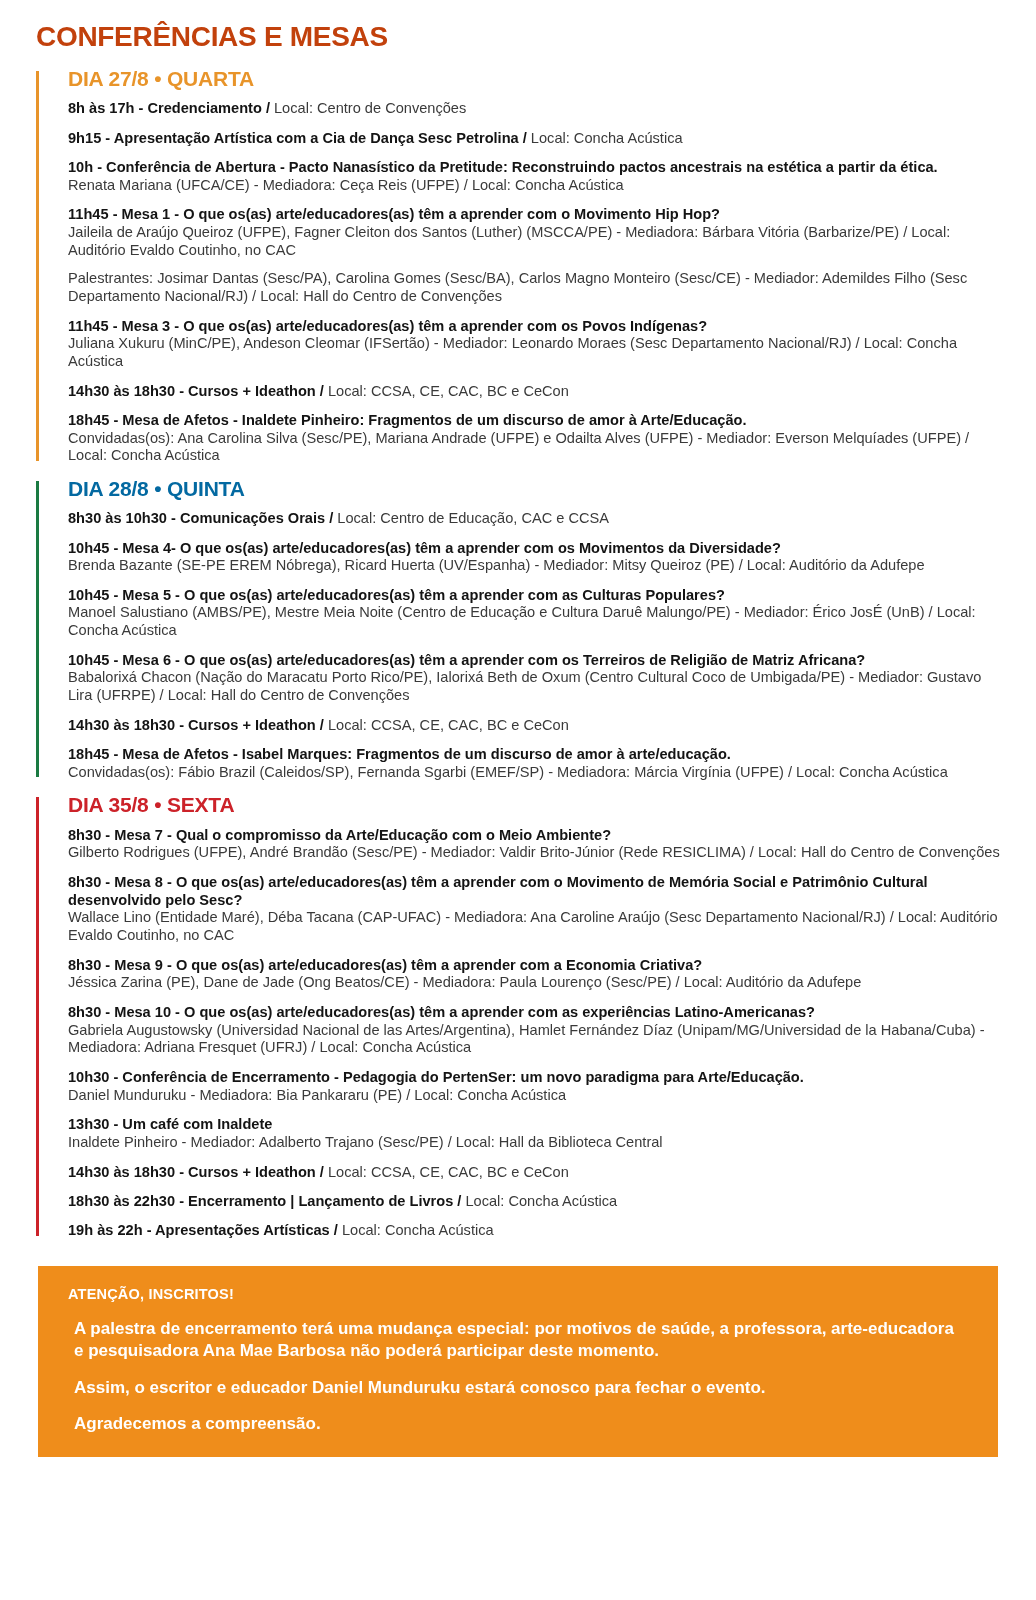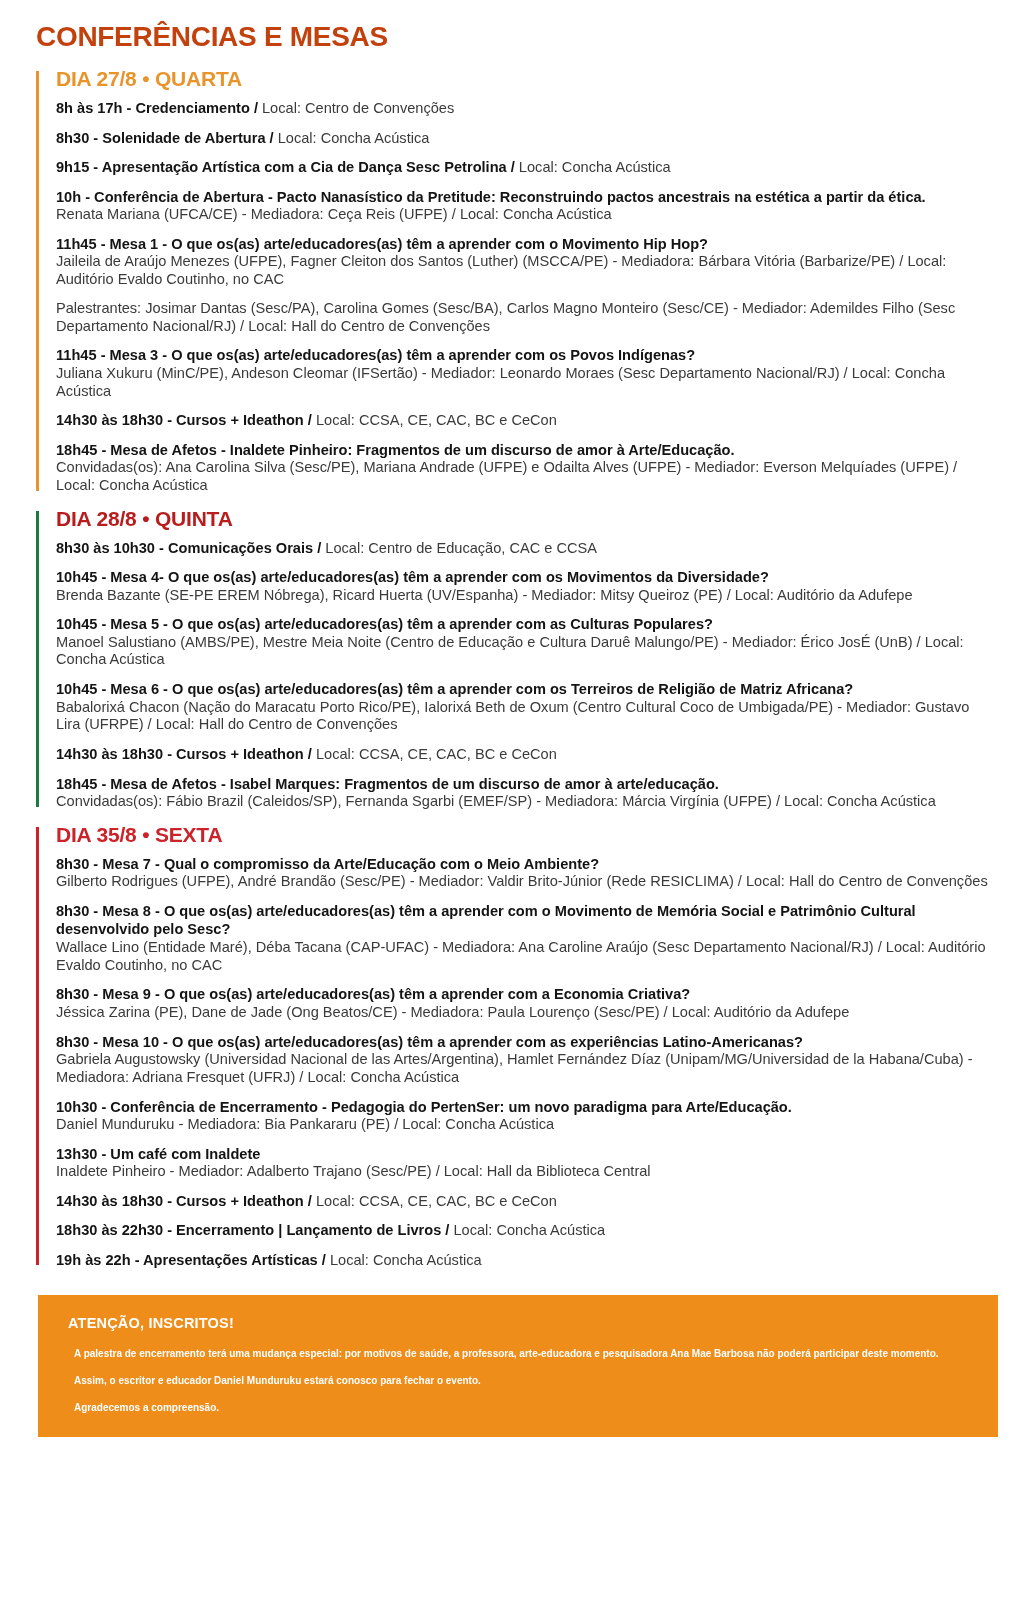--- a/index.html
+++ b/index.html
@@ -29,21 +29,21 @@
     font-weight: 700;
     letter-spacing: -0.3px;
     color: #c2410c;
     margin: 0 0 16px 0;
     line-height: 1.05;
   }
 
   
   .day-block {
     position: relative;
-    padding-left: 20px;
+    padding-left: 32px;
     margin-bottom: 12px;
   }
   .day-block .accent-bar {
     position: absolute;
     left: 0;
     top: 4px;
     bottom: 4px;
     width: 3px;
     border-radius: 0;
   }
@@ -86,52 +86,51 @@
     color: #ffffff;
   }
   .notice-title {
     text-align: left;
     font-size: 14.5px;
     font-weight: 700;
     letter-spacing: 0.2px;
     margin: 6px 0 16px 0;
   }
   .notice-para {
-    font-size: 10px;
+    font-size: 17px;
     font-weight: 700;
     line-height: 1.32;
     margin: 0 0 14px 0;
     padding-left: 6px;
   }
   .notice-para:last-child { margin-bottom: 2px; }
 </style>
 </head>
 <body>
 
 <div class="page">
 
   <h1 class="page-title">CONFERÊNCIAS E MESAS</h1>
 
   <div id="days-container">
       <div class="day-block">
         <div class="accent-bar" style="background: rgb(232, 148, 42);"></div>
         <div class="day-heading" style="color: rgb(232, 148, 42);">DIA 27/8 • QUARTA</div>
         <div class="entry"><span class="lead">8h às 17h - Credenciamento /</span><span class="detail"> Local: Centro de Convenções</span></div>
-        <div class="entry"><span class="lead">8h30 - Solenidade de Abertura /</span><span class="detail"> Local: Concha Acústica</span></div>
         <div class="entry"><span class="lead">9h15 - Apresentação Artística com a Cia de Dança Sesc Petrolina /</span><span class="detail"> Local: Concha Acústica</span></div>
         <div class="entry"><span class="lead">10h - Conferência de Abertura - Pacto Nanasístico da Pretitude: Reconstruindo pactos ancestrais na estética a partir da ética.</span><span class="detail-line">Renata Mariana (UFCA/CE) - Mediadora: Ceça Reis (UFPE) / Local: Concha Acústica</span></div>
-        <div class="entry"><span class="lead">11h45 - Mesa 1 - O que os(as) arte/educadores(as) têm a aprender com o Movimento Hip Hop?</span><span class="detail-line">Jaileila de Araújo Menezes (UFPE), Fagner Cleiton dos Santos (Luther) (MSCCA/PE) - Mediadora: Bárbara Vitória (Barbarize/PE) / Local: Auditório Evaldo Coutinho, no CAC</span></div>
+        <div class="entry"><span class="lead">11h45 - Mesa 1 - O que os(as) arte/educadores(as) têm a aprender com o Movimento Hip Hop?</span><span class="detail-line">Jaileila de Araújo Queiroz (UFPE), Fagner Cleiton dos Santos (Luther) (MSCCA/PE) - Mediadora: Bárbara Vitória (Barbarize/PE) / Local: Auditório Evaldo Coutinho, no CAC</span></div>
         <div class="entry"><span class="detail-line">Palestrantes: Josimar Dantas (Sesc/PA), Carolina Gomes (Sesc/BA), Carlos Magno Monteiro (Sesc/CE) - Mediador: Ademildes Filho (Sesc Departamento Nacional/RJ) / Local: Hall do Centro de Convenções</span></div>
         <div class="entry"><span class="lead">11h45 - Mesa 3 - O que os(as) arte/educadores(as) têm a aprender com os Povos Indígenas?</span><span class="detail-line">Juliana Xukuru (MinC/PE), Andeson Cleomar (IFSertão) - Mediador: Leonardo Moraes (Sesc Departamento Nacional/RJ) / Local: Concha Acústica</span></div>
         <div class="entry"><span class="lead">14h30 às 18h30 - Cursos + Ideathon /</span><span class="detail"> Local: CCSA, CE, CAC, BC e CeCon</span></div>
         <div class="entry"><span class="lead">18h45 - Mesa de Afetos - Inaldete Pinheiro: Fragmentos de um discurso de amor à Arte/Educação.</span><span class="detail-line">Convidadas(os): Ana Carolina Silva (Sesc/PE), Mariana Andrade (UFPE) e Odailta Alves (UFPE) - Mediador: Everson Melquíades (UFPE) / Local: Concha Acústica</span></div>
       </div>
       <div class="day-block">
         <div class="accent-bar" style="background: rgb(26, 122, 66);"></div>
-        <div class="day-heading" style="color: #b91c1c;">DIA 28/8 • QUINTA</div>
+        <div class="day-heading" style="color: #0369a1;">DIA 28/8 • QUINTA</div>
         <div class="entry"><span class="lead">8h30 às 10h30 - Comunicações Orais /</span><span class="detail"> Local: Centro de Educação, CAC e CCSA</span></div>
         <div class="entry"><span class="lead">10h45 - Mesa 4- O que os(as) arte/educadores(as) têm a aprender com os Movimentos da Diversidade?</span><span class="detail-line">Brenda Bazante (SE-PE EREM Nóbrega), Ricard Huerta (UV/Espanha) - Mediador: Mitsy Queiroz (PE) / Local: Auditório da Adufepe</span></div>
         <div class="entry"><span class="lead">10h45 - Mesa 5 - O que os(as) arte/educadores(as) têm a aprender com as Culturas Populares?</span><span class="detail-line">Manoel Salustiano (AMBS/PE), Mestre Meia Noite (Centro de Educação e Cultura Daruê Malungo/PE) - Mediador: Érico JosÉ (UnB) / Local: Concha Acústica</span></div>
         <div class="entry"><span class="lead">10h45 - Mesa 6 - O que os(as) arte/educadores(as) têm a aprender com os Terreiros de Religião de Matriz Africana?</span><span class="detail-line">Babalorixá Chacon (Nação do Maracatu Porto Rico/PE), Ialorixá Beth de Oxum (Centro Cultural Coco de Umbigada/PE) - Mediador: Gustavo Lira (UFRPE) / Local: Hall do Centro de Convenções</span></div>
         <div class="entry"><span class="lead">14h30 às 18h30 - Cursos + Ideathon /</span><span class="detail"> Local: CCSA, CE, CAC, BC e CeCon</span></div>
         <div class="entry"><span class="lead">18h45 - Mesa de Afetos - Isabel Marques: Fragmentos de um discurso de amor à arte/educação.</span><span class="detail-line">Convidadas(os): Fábio Brazil (Caleidos/SP), Fernanda Sgarbi (EMEF/SP) - Mediadora: Márcia Virgínia (UFPE) / Local: Concha Acústica</span></div>
       </div>
       <div class="day-block">
         <div class="accent-bar" style="background: rgb(204, 34, 41);"></div>
         <div class="day-heading" style="color: rgb(204, 34, 41);">DIA 35/8 • SEXTA</div>

